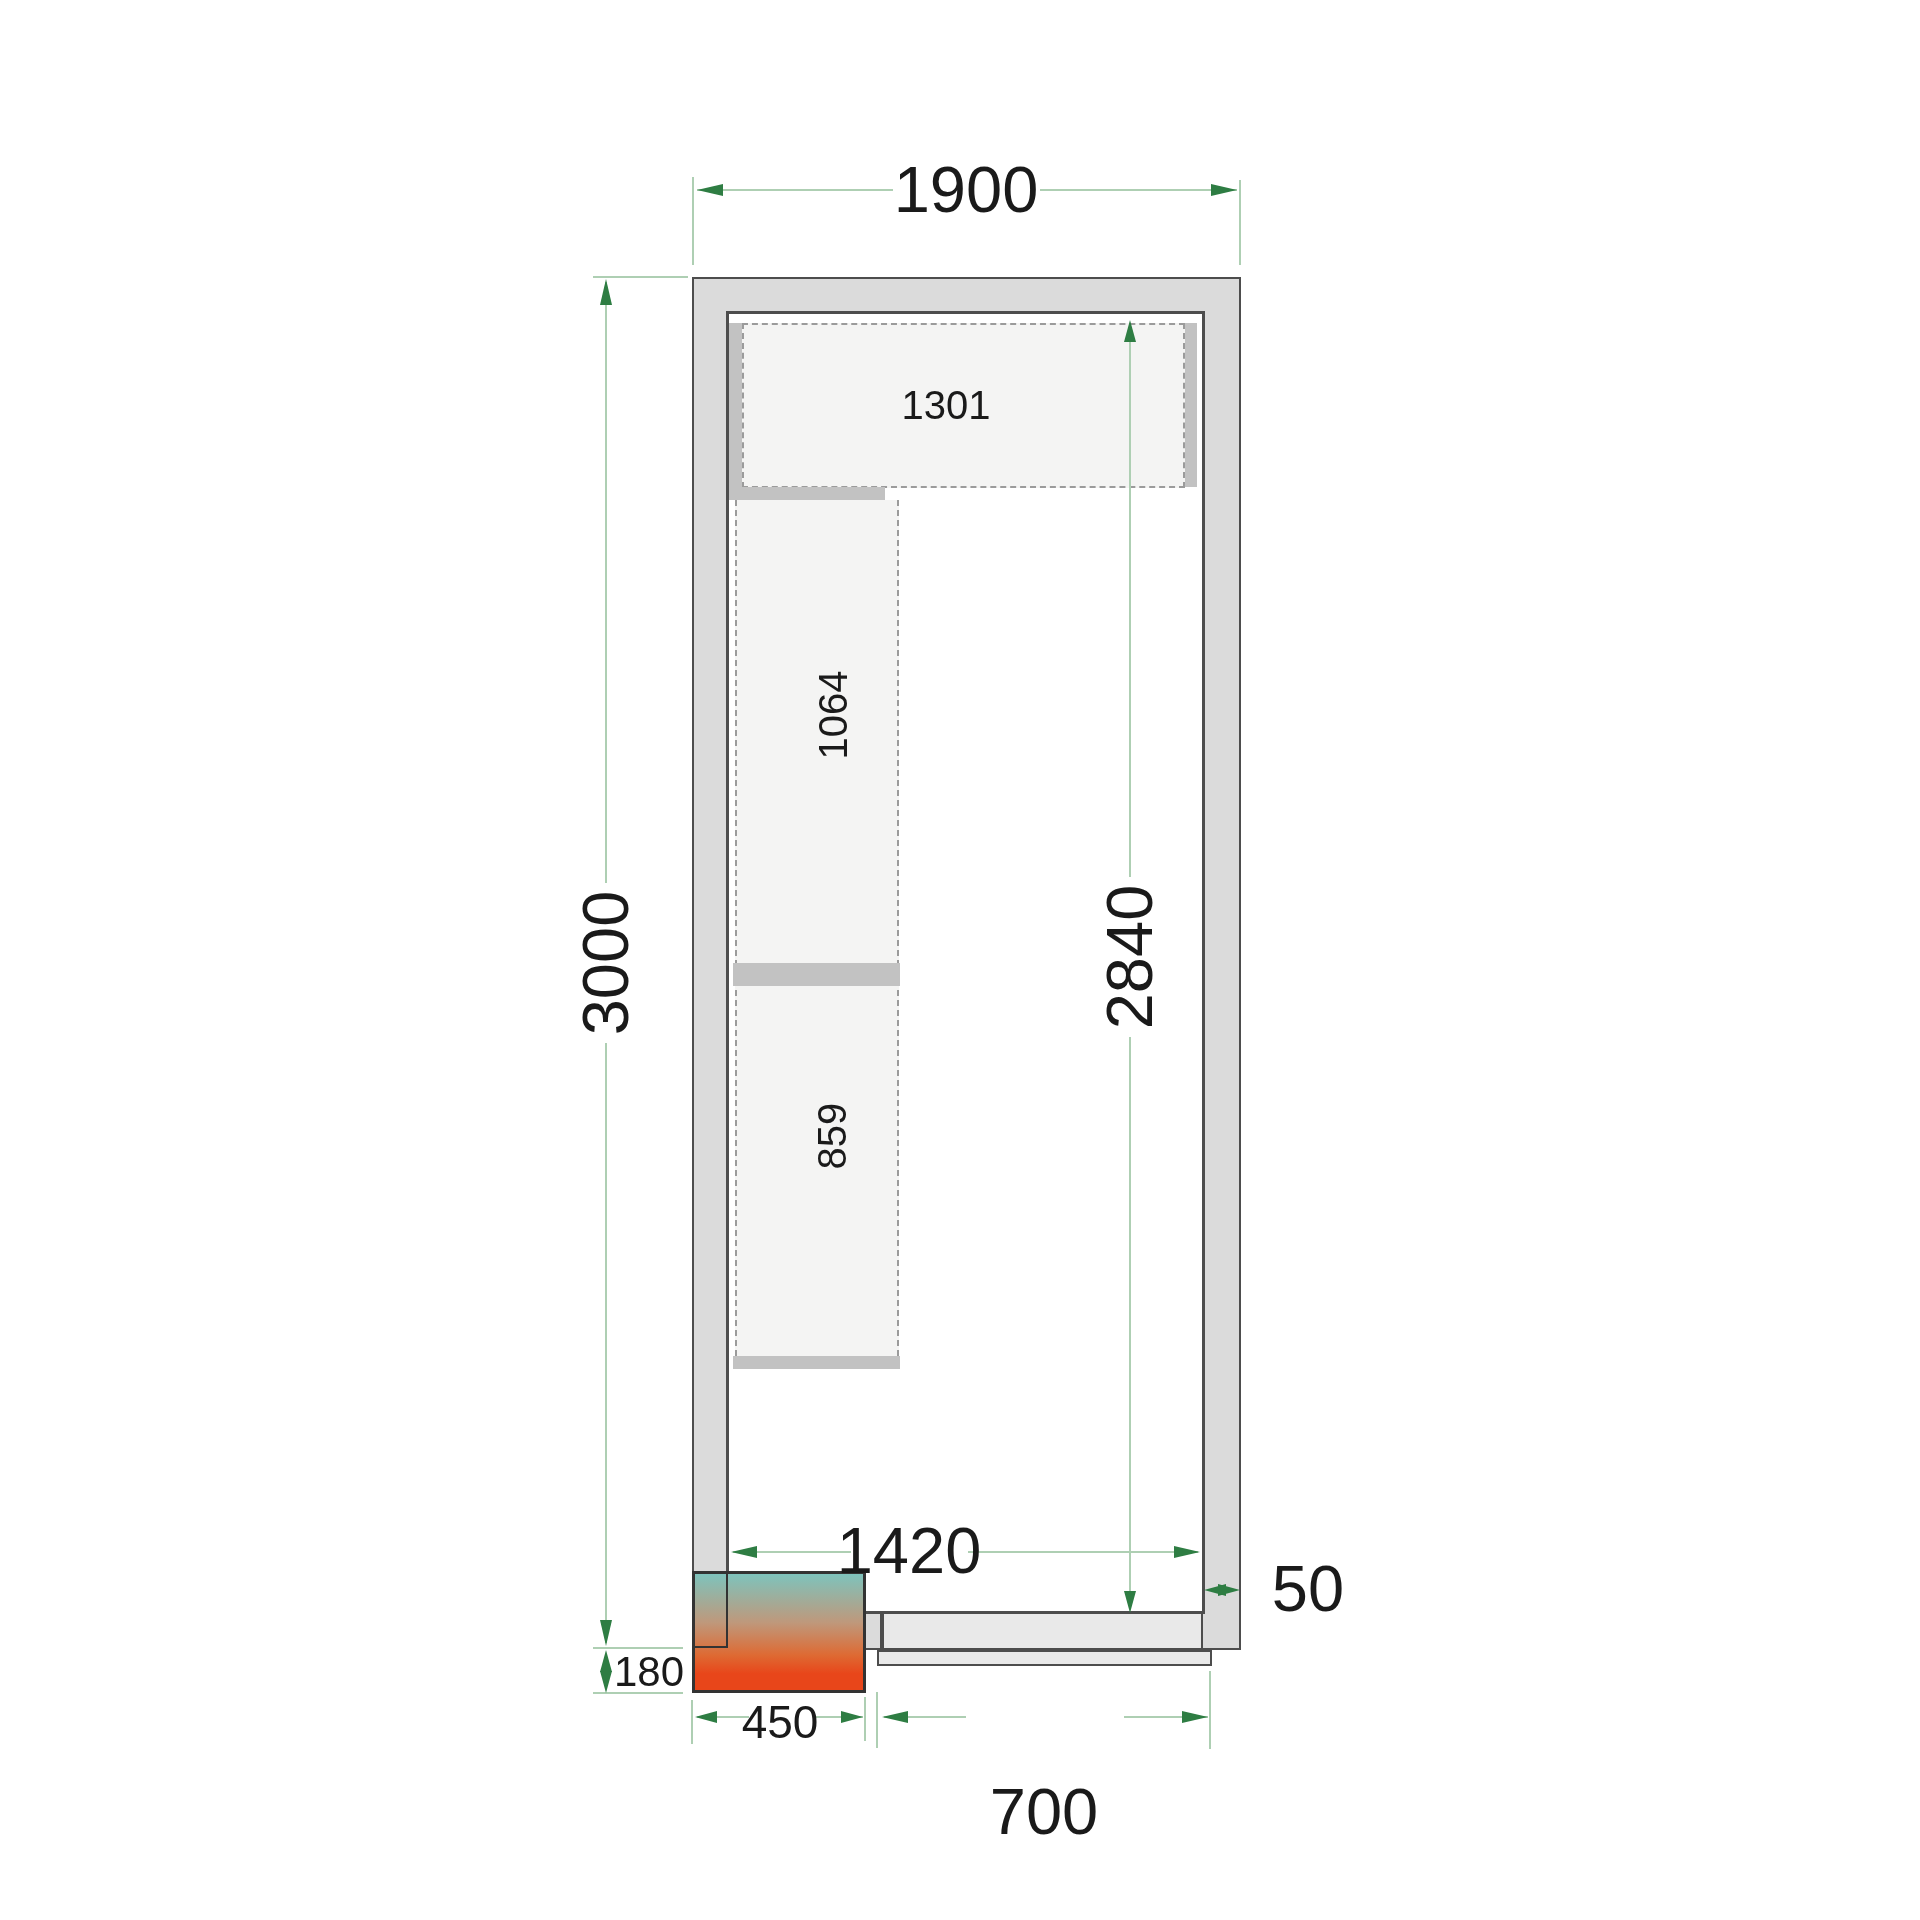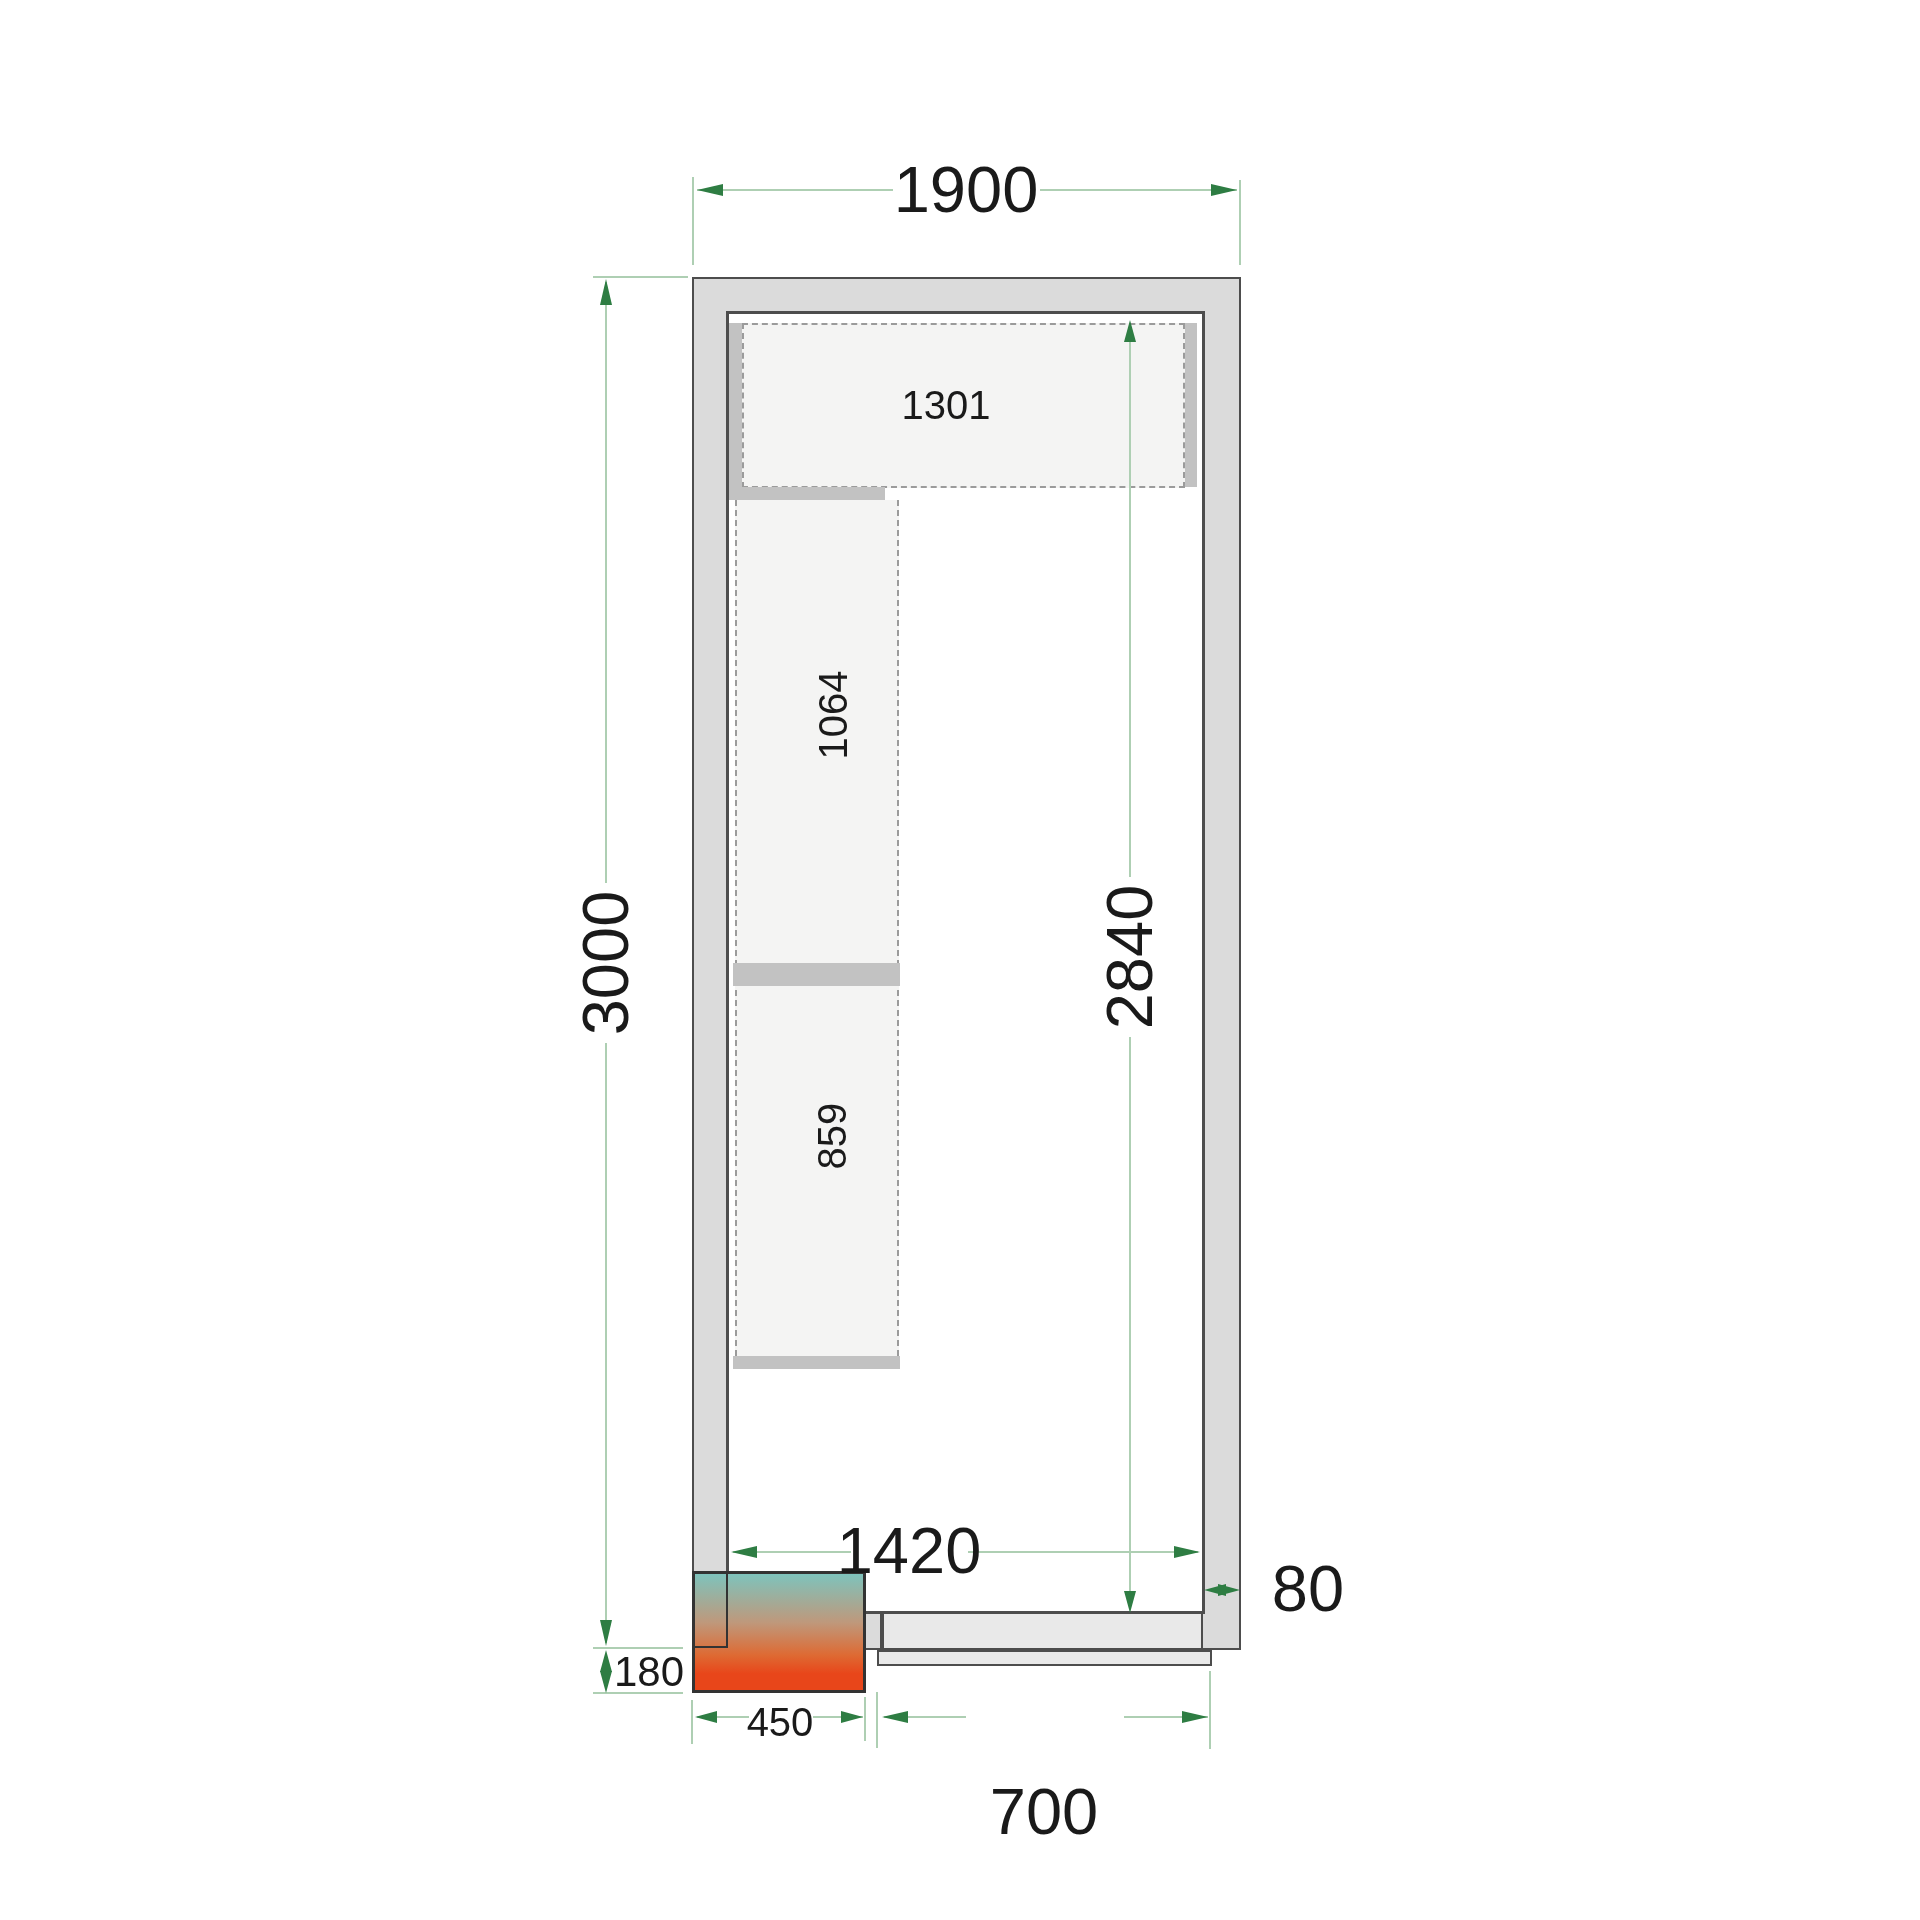--- a/index.html
+++ b/index.html
@@ -27,21 +27,21 @@
   .tri{width:0;height:0;}
   .tri.l{border-top:6px solid transparent;border-bottom:6px solid transparent;border-right:26px solid var(--dim-arrow);}
   .tri.r{border-top:6px solid transparent;border-bottom:6px solid transparent;border-left:26px solid var(--dim-arrow);}
   .tri.u{border-left:6px solid transparent;border-right:6px solid transparent;border-bottom:26px solid var(--dim-arrow);}
   .tri.d{border-left:6px solid transparent;border-right:6px solid transparent;border-top:26px solid var(--dim-arrow);}
   .tri.sm.l{border-top-width:6px;border-bottom-width:6px;border-right-width:22px;}
   .tri.sm.r{border-top-width:6px;border-bottom-width:6px;border-left-width:22px;}
   .tri.sm.u{border-left-width:6px;border-right-width:6px;border-bottom-width:22px;}
   .tri.sm.d{border-left-width:6px;border-right-width:6px;border-top-width:22px;}
   .dim-text{font-size:65px;line-height:66px;text-align:center;color:var(--text);}
-  .dim-text.md{font-size:40px;line-height:45px;}
+  .dim-text.md{font-size:46px;line-height:45px;}
   .dim-text.sm{font-size:42px;line-height:43px;}
 </style>
 </head>
 <body>
 
 <div id="canvas">
 
   <div class="abs wall-outer" style="left:692px;top:277px;width:549px;height:1373px;"></div>
   <div class="abs room-inner" style="left:726px;top:311px;width:479px;height:1303px;"></div>
 
@@ -95,21 +95,21 @@
   </div>
 
   <div class="abs ln" style="left:733px;top:1551px;width:118px;height:2px;"></div>
   <div class="abs ln" style="left:968px;top:1551px;width:230px;height:2px;"></div>
   <div class="abs tri l" style="left:731px;top:1546px;"></div>
   <div class="abs tri r" style="left:1174px;top:1546px;"></div>
   <div class="abs dim-text" style="left:819px;top:1518px;width:180px;height:66px;">1420</div>
 
   <div class="abs tri sm l" style="left:1204px;top:1584px;"></div>
   <div class="abs tri sm r" style="left:1218px;top:1584px;"></div>
-  <div class="abs dim-text" style="left:1248px;top:1556px;width:120px;height:66px;">80</div>
+  <div class="abs dim-text" style="left:1248px;top:1556px;width:120px;height:66px;">50</div>
 
   <div class="abs ln" style="left:593px;top:1692px;width:90px;height:2px;"></div>
   <div class="abs tri sm u" style="left:600px;top:1650px;"></div>
   <div class="abs tri sm d" style="left:600px;top:1671px;"></div>
   <div class="abs dim-text sm" style="left:611px;top:1650px;width:76px;height:43px;">180</div>
 
   <div class="abs ln" style="left:691px;top:1700px;width:2px;height:44px;"></div>
   <div class="abs ln" style="left:864px;top:1697px;width:2px;height:44px;"></div>
   <div class="abs ln" style="left:697px;top:1716px;width:52px;height:2px;"></div>
   <div class="abs ln" style="left:813px;top:1716px;width:50px;height:2px;"></div>

